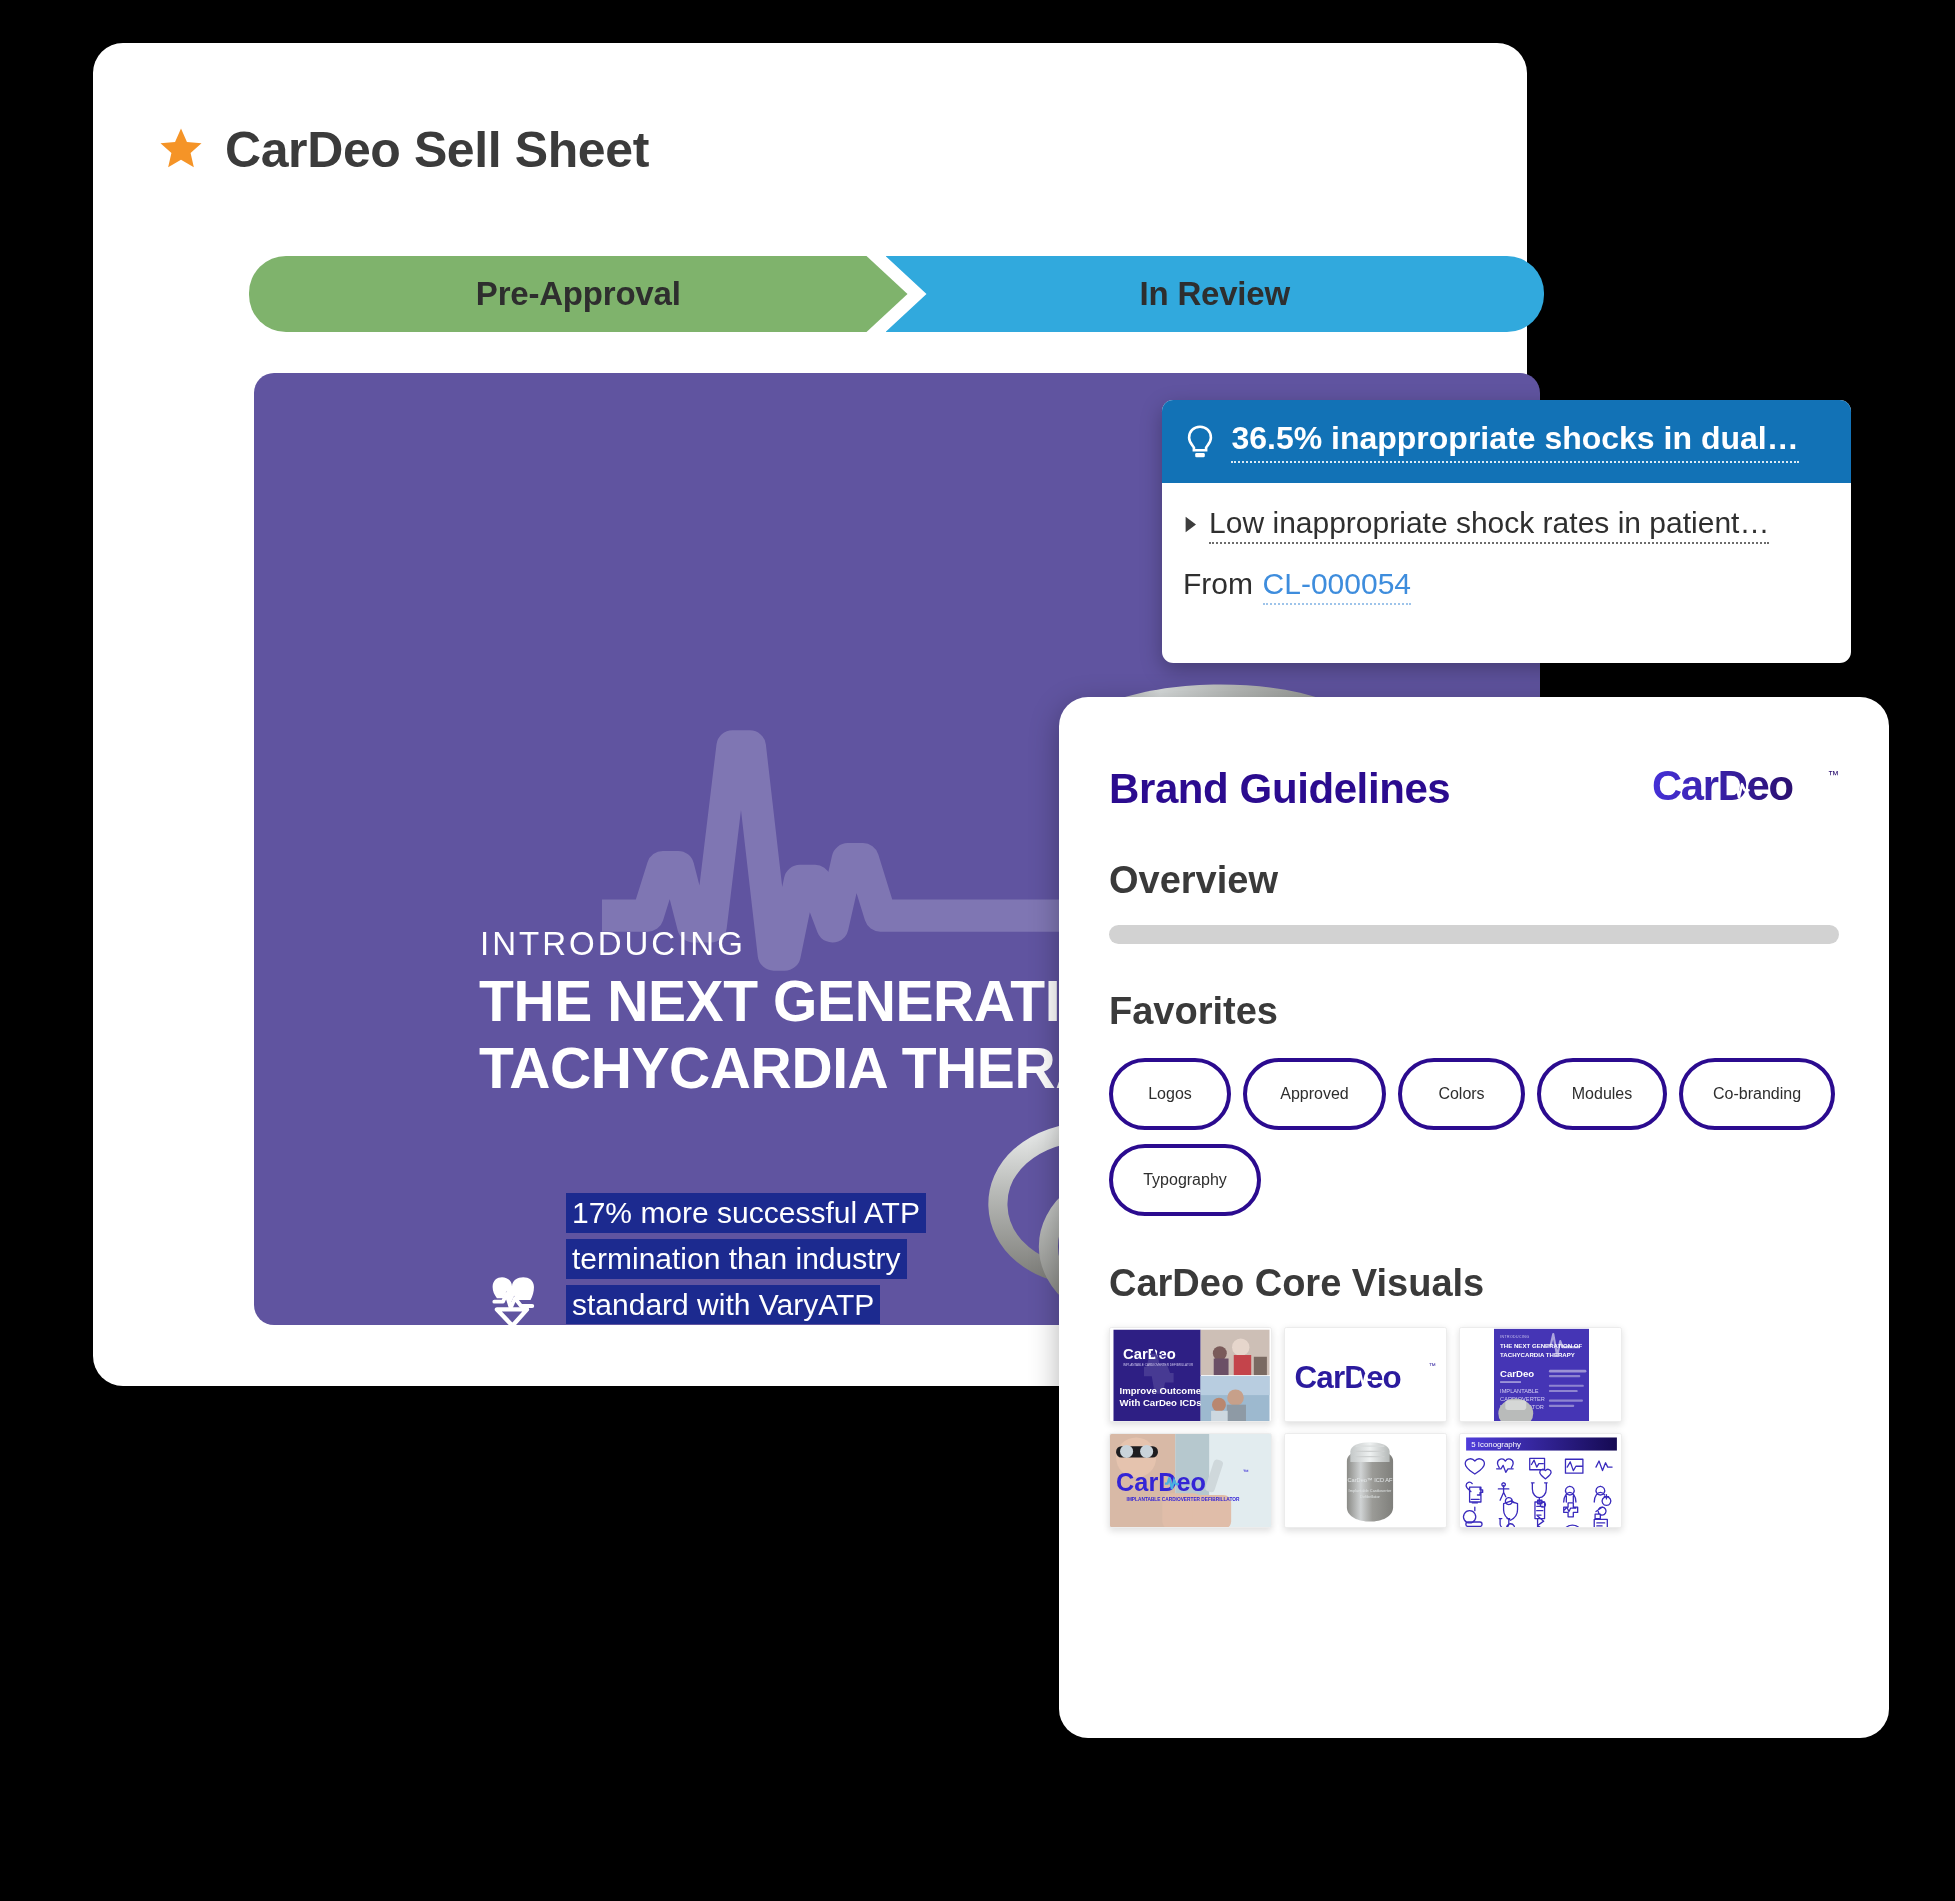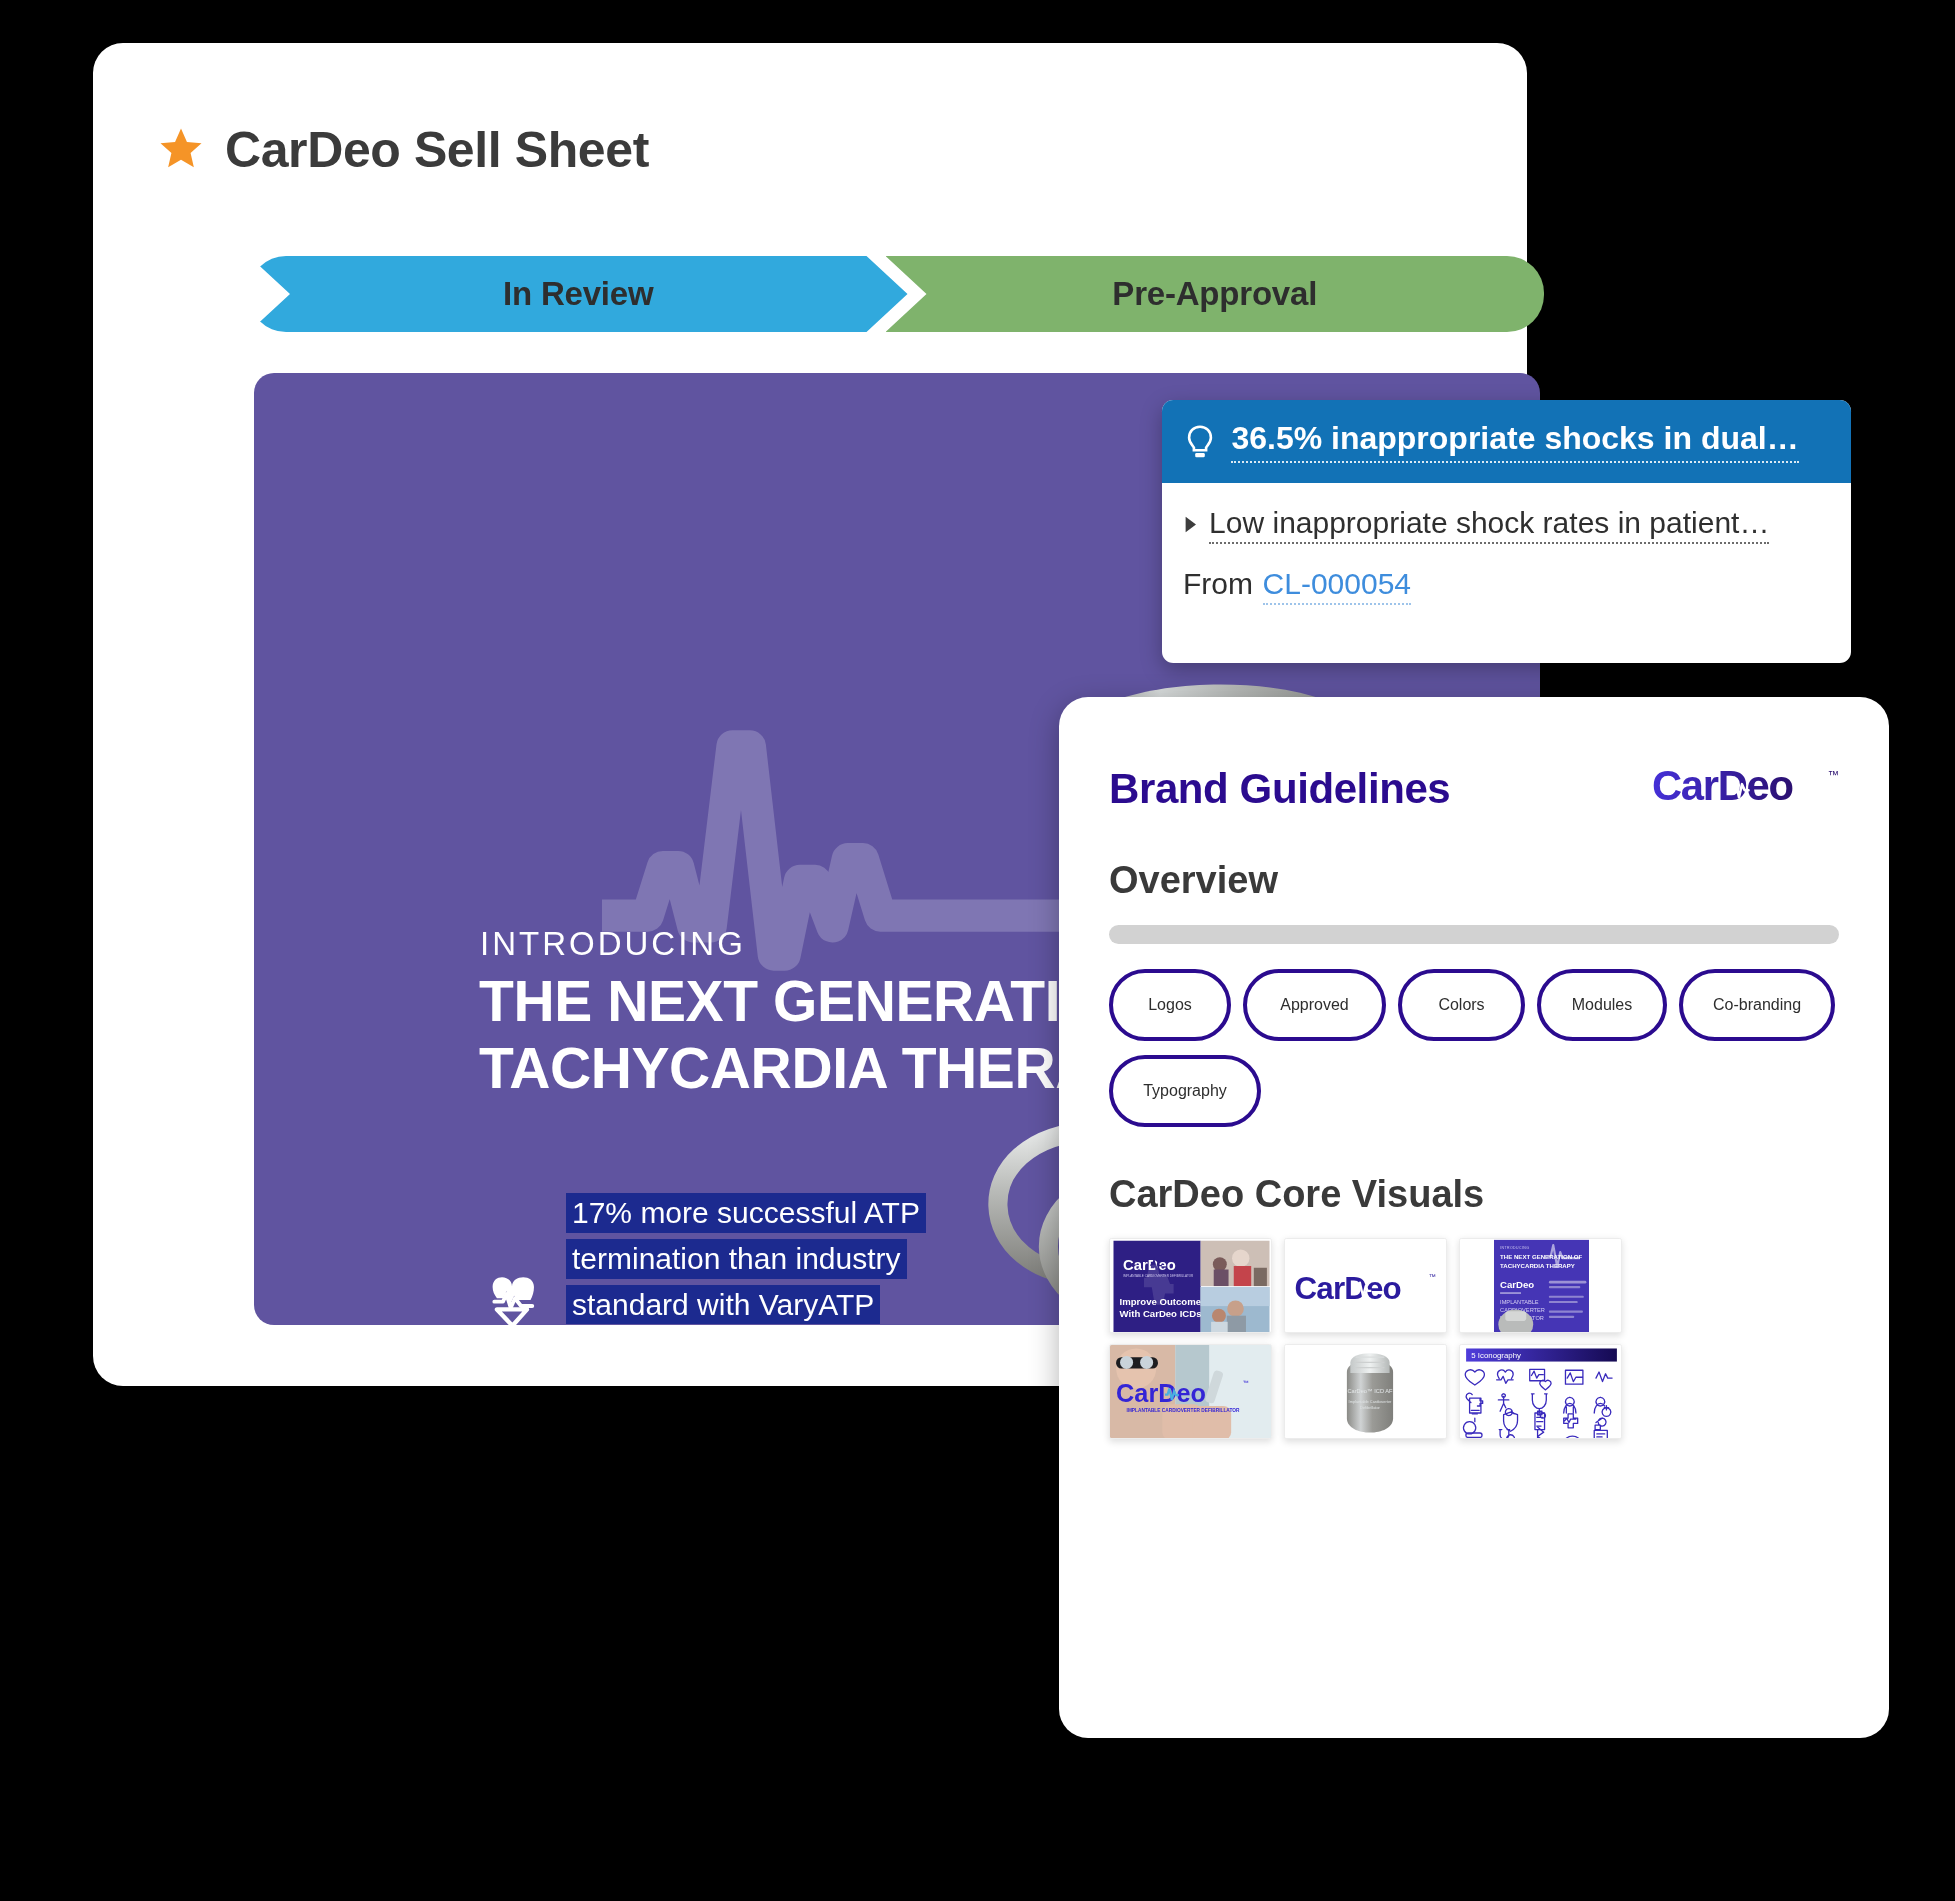--- a/index.html
+++ b/index.html
@@ -172,27 +172,27 @@
   <div class="main-card">
 
     <div class="card-head">
       <svg class="star-icon" viewBox="0 0 24 24">
         <path d="M12 .8l3.1 7.0 7.6.7-5.7 5.0 1.7 7.5L12 17.1 5.3 21l1.7-7.5L1.3 8.5l7.6-.7z" fill="#f59427"></path>
       </svg>
       <div class="card-title">CarDeo Sell Sheet</div>
     </div>
 
     <div class="wf-bar">
+      <div class="wf-step" id="wf0" style="--c: #7fb36c;">
+        <span class="wf-bg"></span>
+        <span class="wf-label">Pre-Approval</span>
+      </div>
       <div class="wf-step mid" id="wf1" style="--c: #31a9dd;">
         <span class="wf-bg"></span>
         <span class="wf-label">In Review</span>
-      </div>
-      <div class="wf-step" id="wf0" style="--c: #7fb36c;">
-        <span class="wf-bg"></span>
-        <span class="wf-label">Pre-Approval</span>
       </div>
     </div>
 
     <div class="slide">
 
       <svg class="ecg-deco" viewBox="0 0 1060 560" preserveAspectRatio="none">
         <path d="M0 430 L105 430 L140 318 L175 318 L210 455 L250 455 L300 40 L340 40 L395 520 L420 520 L455 350 L490 350 L530 455 L565 300 L600 300 L640 430 L1060 430" fill="none" stroke="#ffffff" stroke-width="74" stroke-linejoin="round" stroke-linecap="round" opacity="0.65"></path>
       </svg>
 
       <div class="device-wrap">
@@ -300,20 +300,21 @@
           <text x="0" y="82" font-family="'Liberation Sans', sans-serif" font-size="96" font-weight="700" fill="url(#lg1)" letter-spacing="-3">CarDeo</text>
           <path d="M178 58 l8 0 l6 -22 l8 40 l7 -30 l6 14 l9 0" fill="none" stroke="#ffffff" stroke-width="6" stroke-linejoin="round" stroke-linecap="round"></path>
           <text x="404" y="34" font-family="'Liberation Sans', sans-serif" font-size="26" fill="#2b1070">™</text>
         </svg>
       </div>
     </div>
 
     <div class="sec-title">Overview</div>
     <div class="skel-bar"></div>
 
+    <div class="sec-title">Favorites</div>
     <div class="pill-grid">
       <div class="pill w1">Logos</div>
       <div class="pill w2">Approved</div>
       <div class="pill w3">Colors</div>
       <div class="pill w4">Modules</div>
       <div class="pill w5">Co-branding</div>
       <div class="pill w6">Typography</div>
     </div>
 
     <div class="sec-title">CarDeo Core Visuals</div>

